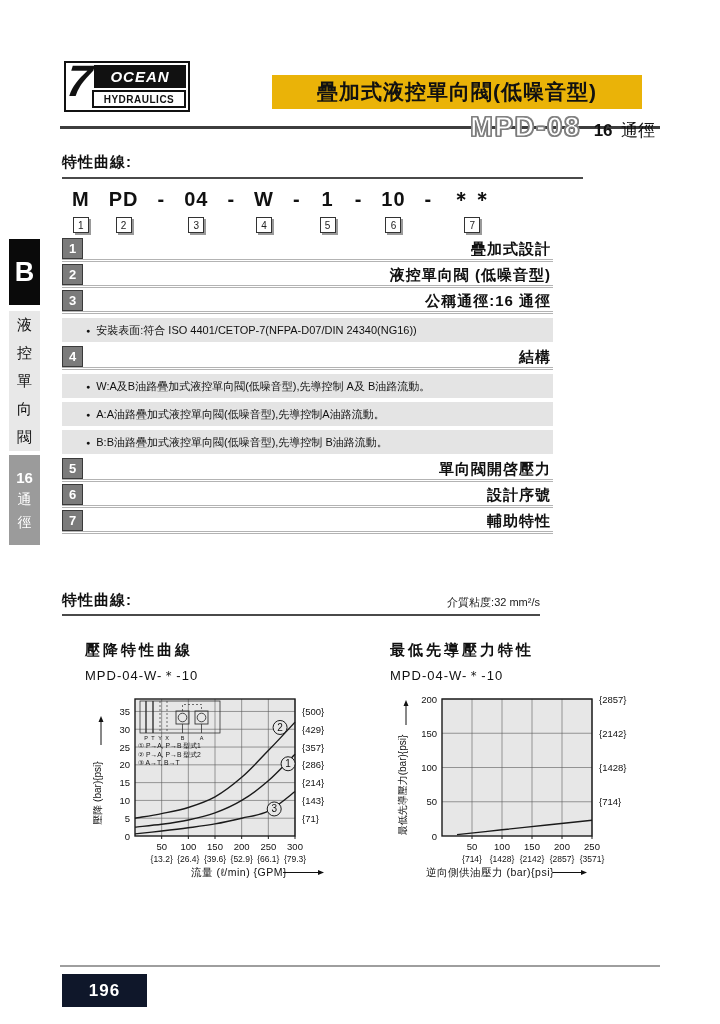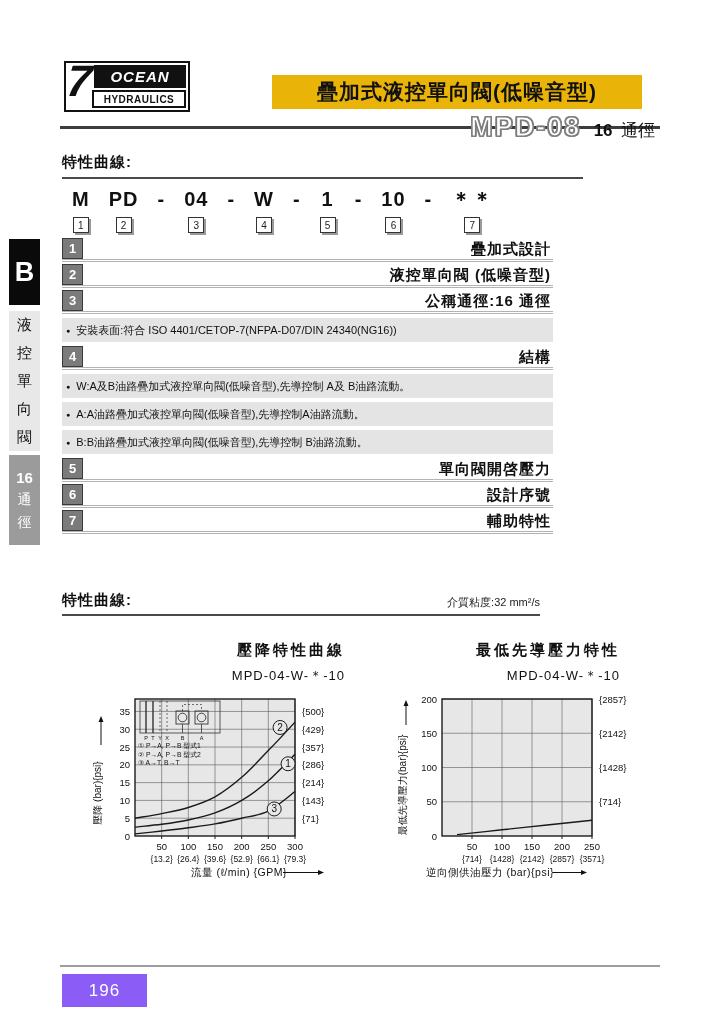--- a/index.html
+++ b/index.html
@@ -49,44 +49,44 @@
   .code-box{margin-top:7px;width:14px;height:14px;border:1px solid #333;background:#fff;
             box-shadow:2px 2px 0 #9a9a9a;display:flex;align-items:center;justify-content:center;
             font-size:10px;color:#222}
 
   
   #sections{left:62px;top:238px;width:491px}
   .sec-row{position:relative;height:21px;border-bottom:3px double #b3b3b3;margin-bottom:2px}
   .sec-num{position:absolute;left:0;top:0;width:19px;height:19px;background:#7b7b7b;border:1px solid #3a3a3a;
            color:#fff;font-weight:bold;font-size:13px;display:flex;align-items:center;justify-content:center}
   .sec-title{position:absolute;right:2px;top:0;line-height:21px;font-weight:bold;font-size:15px;letter-spacing:1px}
-  .note-bar{background:#e4e4e4;min-height:20px;margin:4px 0;padding:2px 4px;display:flex;align-items:center;font-size:11px}
+  .note-bar{background:#e4e4e4;min-height:20px;margin:4px 0;padding:2px 24px;display:flex;align-items:center;font-size:11px}
   .note-bar .blt{font-size:7px;margin-right:6px}
   .note-item{display:flex;align-items:center}
   .note-item.w1{width:190px}
 
   
   #curves-head{left:62px;top:591px;width:478px}
   #curves-head .row{display:flex;justify-content:space-between;align-items:flex-end}
   #curves-head .visc{font-size:11px;color:#222}
   #curves-rule{height:2px;background:#4a4a4a;margin-top:4px}
 
-  .chart-block{text-align:right}
+  .chart-block{text-align:left}
   #chart1-block{left:85px;top:641px;width:300px}
   #chart2-block{left:390px;top:641px;width:280px}
   .chart-title{font-size:15px;font-weight:bold;letter-spacing:3px}
   #chart1-block .chart-title,#chart1-block .chart-sub{width:260px}
   #chart2-block .chart-title,#chart2-block .chart-sub{width:230px}
   .chart-sub{font-size:13px;letter-spacing:1px;margin-top:7px}
   .chart-svg{display:block;margin-top:8px}
 
   
   #footer-rule{left:60px;top:965px;width:600px;height:2px;background:#9e9e9e}
-  #pagebox{left:62px;top:974px;width:85px;height:33px;background:#8b5cf6;color:#fff;
-           display:flex;align-items:center;justify-content:center;font-size:17px;font-weight:normal;letter-spacing:1px}
+  #pagebox{left:62px;top:974px;width:85px;height:33px;background:#0f172a;color:#fff;
+           display:flex;align-items:center;justify-content:center;font-size:17px;font-weight:bold;letter-spacing:1px}
 </style>
 </head>
 <body>
 
 <div class="abs" id="logo">
   <div class="seven">7</div>
   <div class="oceanbox">
     <span>OCEAN</span>
   </div>
   <div class="hyd">HYDRAULICS</div>

